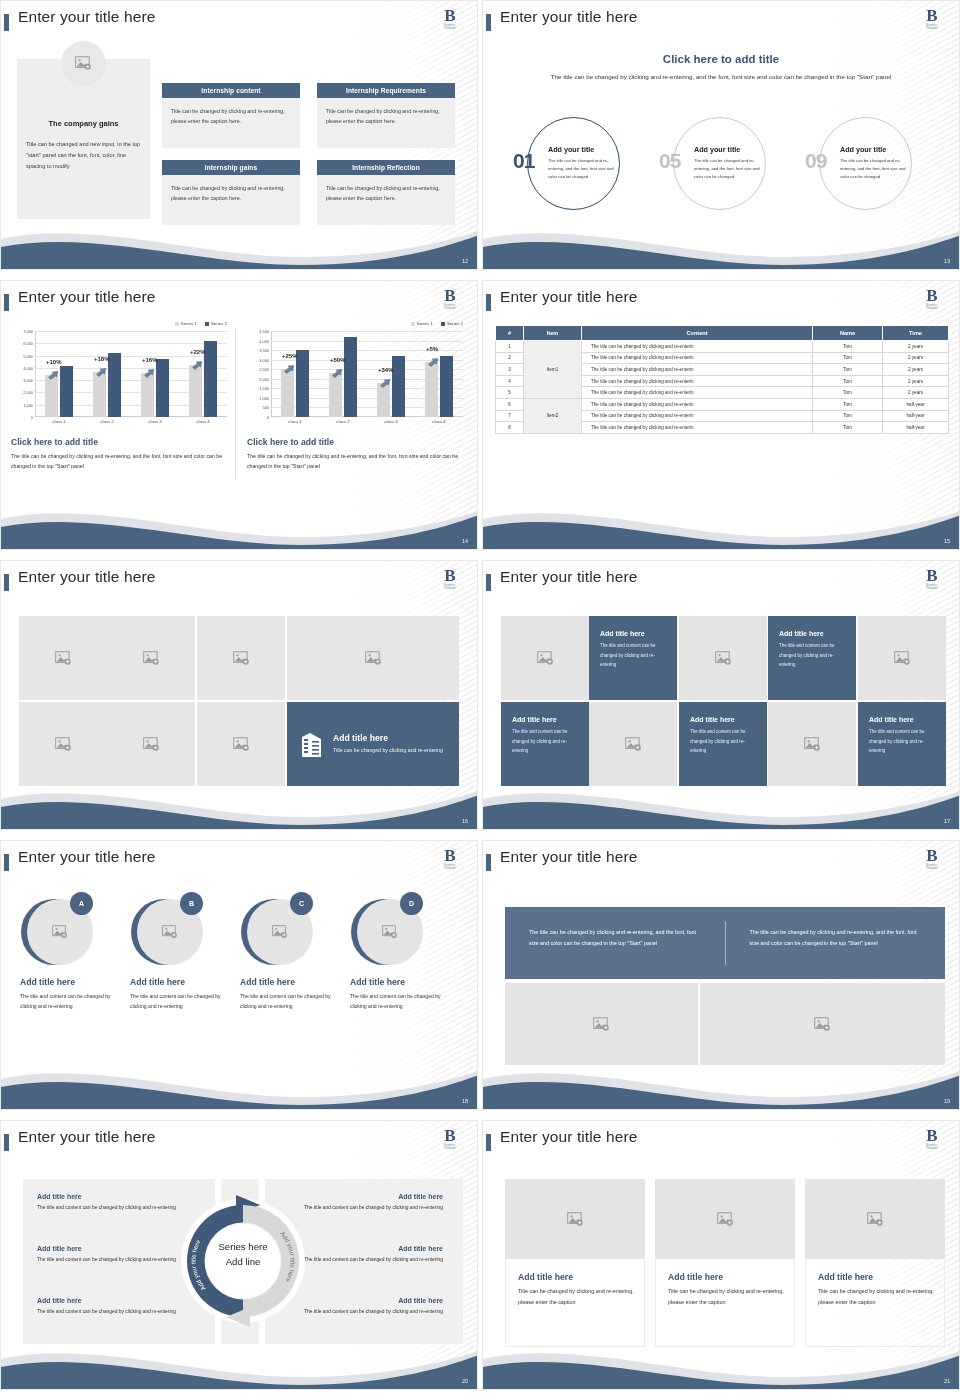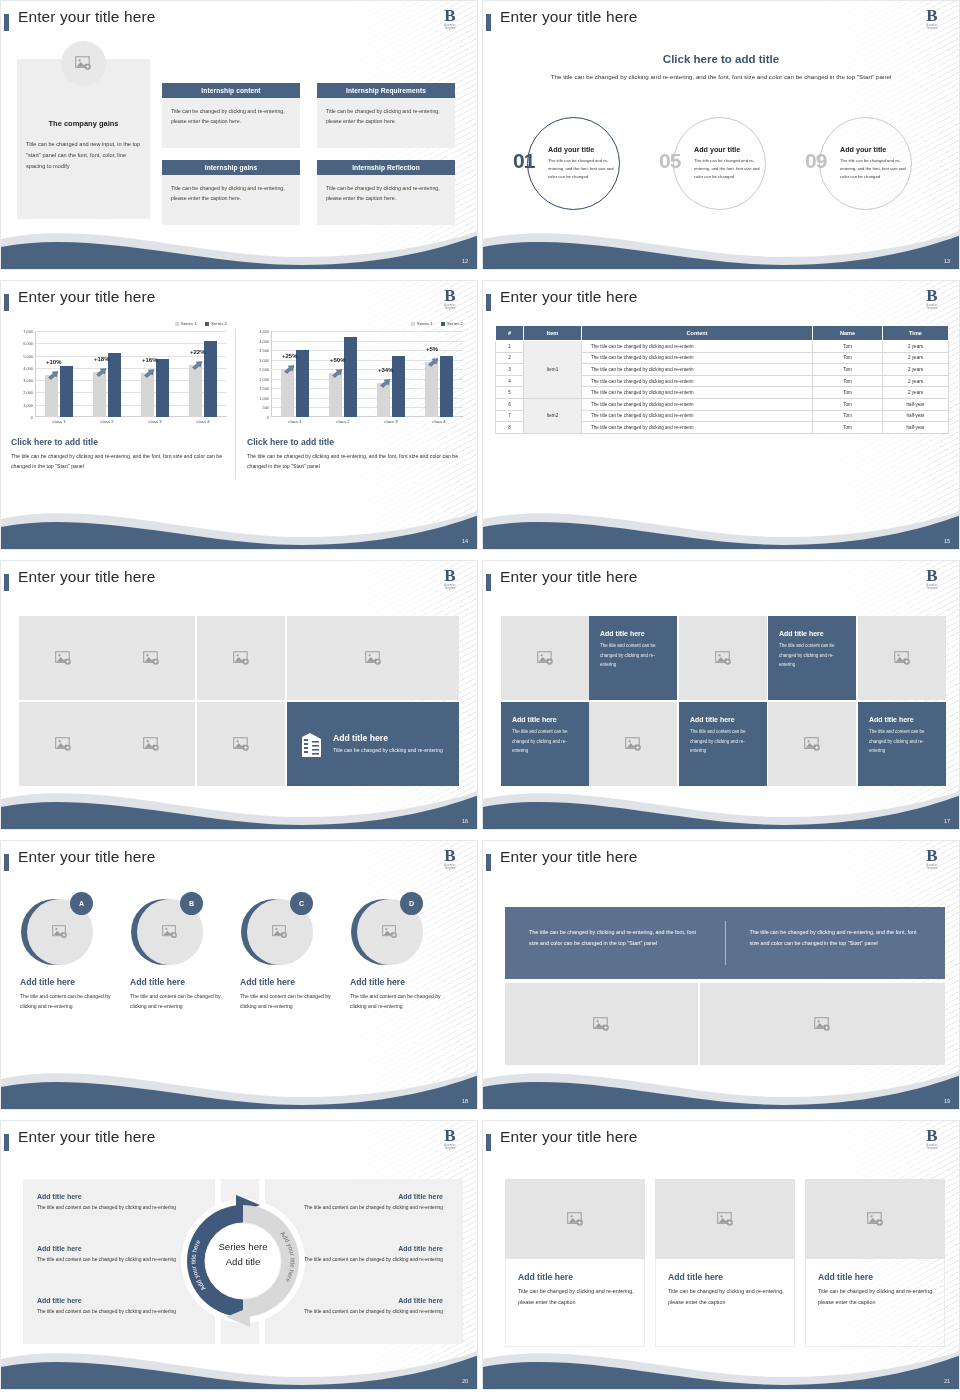--- a/index.html
+++ b/index.html
@@ -888,21 +888,21 @@
         <path id="arcR" d="M101 52 A40 40 0 0 1 101 112" fill="none"></path>
         <text font-size="6.2" fill="#ffffff" font-family="Liberation Sans, sans-serif">
           <textPath href="#arcL" startOffset="6%">Add your title here</textPath>
         </text>
         <text font-size="6.2" fill="#6f6f6f" font-family="Liberation Sans, sans-serif">
           <textPath href="#arcR" startOffset="6%">Add your title here</textPath>
         </text>
       </svg>
       <div class="s20-ct">
         <span>Series here</span><br>
-        <span>Add title</span>
+        <span>Add line</span>
       </div>
     </div>
 
     <svg class="wave" viewBox="0 0 478 46" preserveAspectRatio="none">
       <path d="M0,16 C90,-4 200,34 300,34 C380,34 440,20 478,8 L478,46 L0,46 Z" fill="#dfe2e6"></path>
       <path d="M0,24 C90,6 200,42 300,42 C380,42 440,26 478,12 L478,46 L0,46 Z" fill="#4a6381"></path>
     </svg>
     <div class="pgnum">20</div>
   </div>
 

